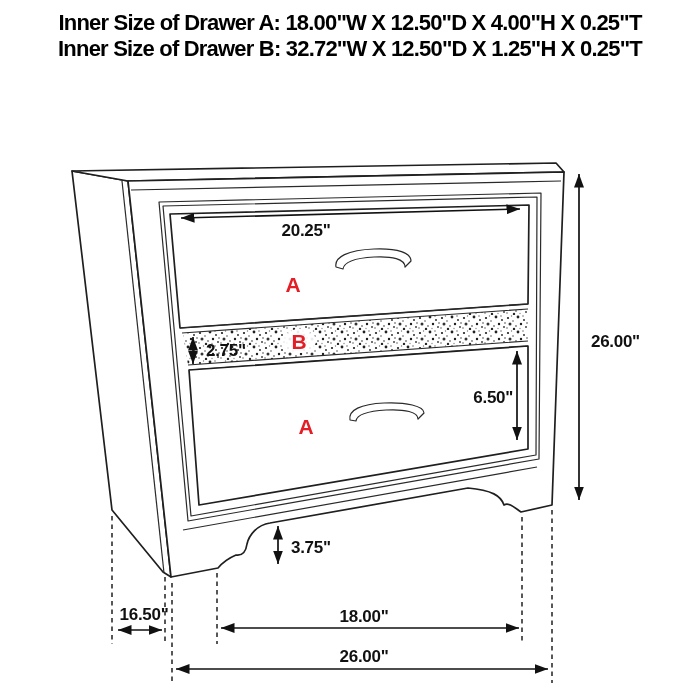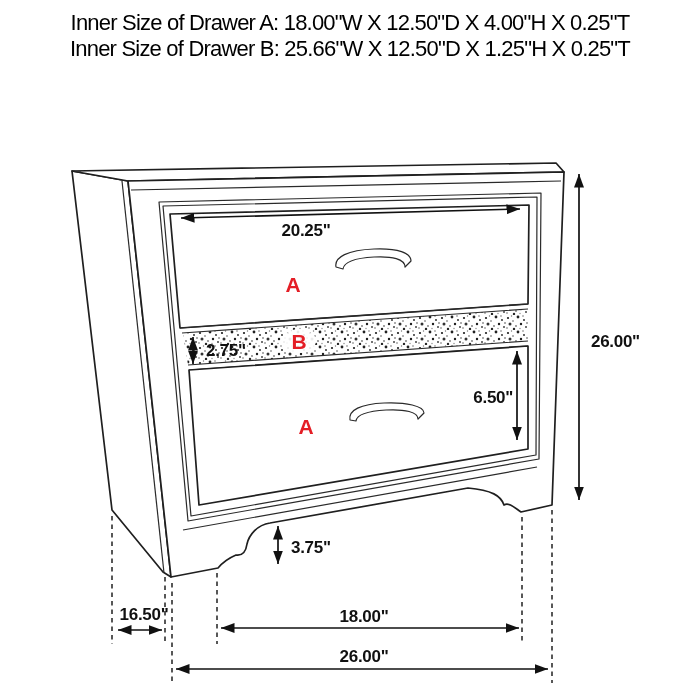--- a/index.html
+++ b/index.html
@@ -1,36 +1,36 @@
 <!DOCTYPE html>
 <html><head>
 <meta charset="utf-8">
 <style>
   html,body{margin:0;padding:0;background:#ffffff;}
   .stage{position:relative;width:700px;height:700px;background:#ffffff;overflow:hidden;
          font-family:"Liberation Sans",sans-serif;}
   .header{position:absolute;left:0;top:10px;width:700px;text-align:center;
-          font-weight:normal;font-size:22px;letter-spacing:-0.8px;line-height:26px;color:#000;}
+          font-weight:bold;font-size:22px;letter-spacing:-0.8px;line-height:26px;color:#000;}
   svg text.dim{font-family:"Liberation Sans",sans-serif;font-weight:bold;font-size:17px;
                fill:#111;letter-spacing:-0.3px;}
   svg text.redletter{font-family:"Liberation Sans",sans-serif;font-weight:bold;font-size:21px;}
   svg .draw{stroke:#1f1f1f;fill:none;stroke-width:1.7;stroke-linejoin:round;stroke-linecap:round;}
   svg .drawthin{stroke:#2a2a2a;fill:none;stroke-width:1.2;stroke-linejoin:round;}
   svg .wfill{fill:#ffffff;}
   svg .dimline{stroke:#111;stroke-width:1.7;fill:none;}
   svg .dashline{stroke:#111;stroke-width:1.4;fill:none;stroke-dasharray:4.5 4;}
 </style>
 </head>
 <body>
 
 <div class="stage">
 
   <div class="header">
     <div>Inner Size of Drawer A: 18.00"W X 12.50"D X 4.00"H X 0.25"T</div>
-    <div>Inner Size of Drawer B: 25.66"W X 12.50"D X 1.25"H X 0.25"T</div>
+    <div>Inner Size of Drawer B: 32.72"W X 12.50"D X 1.25"H X 0.25"T</div>
   </div>
 
   <svg width="700" height="700" viewBox="0 0 700 700" style="position:absolute;left:0;top:0;">
     <defs>
       <marker id="arr" markerUnits="userSpaceOnUse" markerWidth="15" markerHeight="11" refX="13.5" refY="5" orient="auto-start-reverse">
         <path d="M0,0 L13.5,5 L0,10 Z" fill="#111"></path>
       </marker>
       <pattern id="speckle" width="22" height="15" patternUnits="userSpaceOnUse">
         <rect width="22" height="15" fill="#ffffff"></rect>
         <circle cx="2" cy="3" r="1.1" fill="#1c1c1c"></circle>

